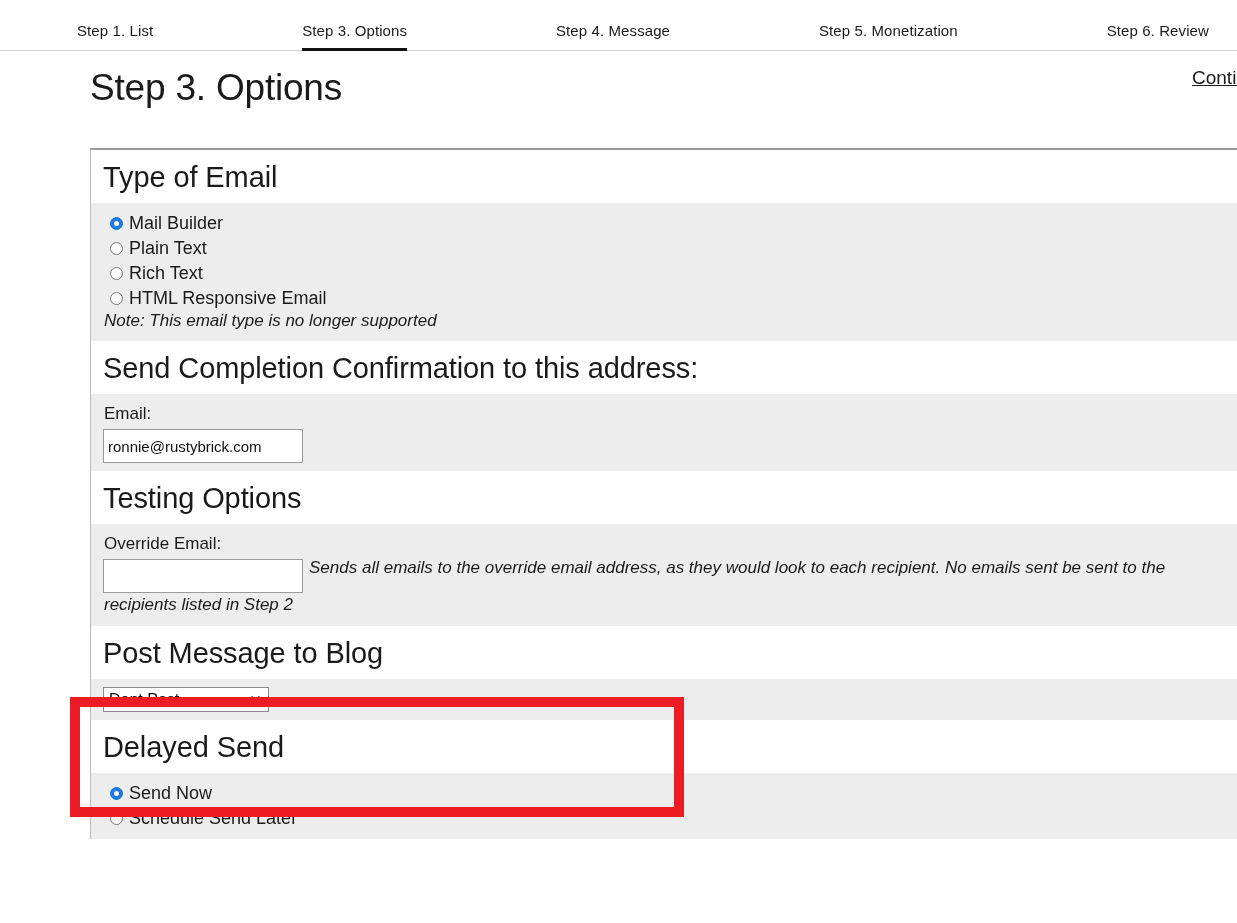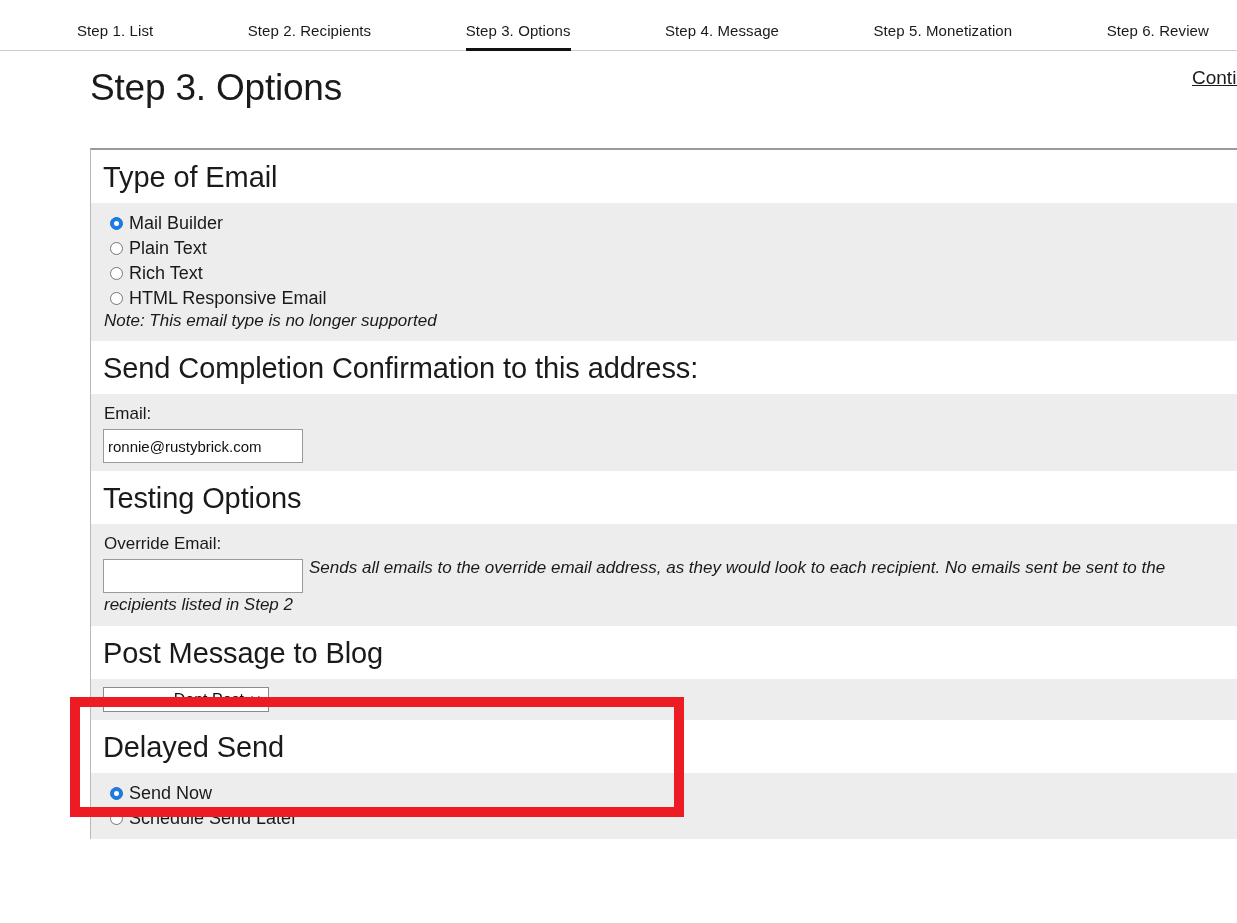--- a/index.html
+++ b/index.html
@@ -201,21 +201,20 @@
     height: 25px;
     padding: 1px 24px 1px 5px;
     font-family: "Liberation Sans", sans-serif;
     font-size: 16px;
     color: #111;
     background: #fff;
     border: 1px solid #8b8b8b;
     border-radius: 0;
     cursor: pointer;
     outline: none;
-    text-align: right;
   }
   .sel-arrow {
     position: absolute;
     right: 9px;
     top: 9px;
     width: 9px; height: 6px;
     pointer-events: none;
   }
 
   
@@ -229,21 +228,20 @@
     pointer-events: none;
     z-index: 40;
   }
 </style>
 </head>
 <body>
 
 <div class="tabbar">
   <div class="tabs">
     <div class="tab">Step 1. List</div>
-    <div class="tab">Step 2. Recipients</div>
     <div class="tab active">Step 3. Options</div>
     <div class="tab">Step 4. Message</div>
     <div class="tab">Step 5. Monetization</div>
     <div class="tab">Step 6. Review</div>
   </div>
 </div>
 
 <div class="page-head">
   <div class="page-title">Step 3. Options</div>
   <a class="continue-link" href="#">Continue</a>

